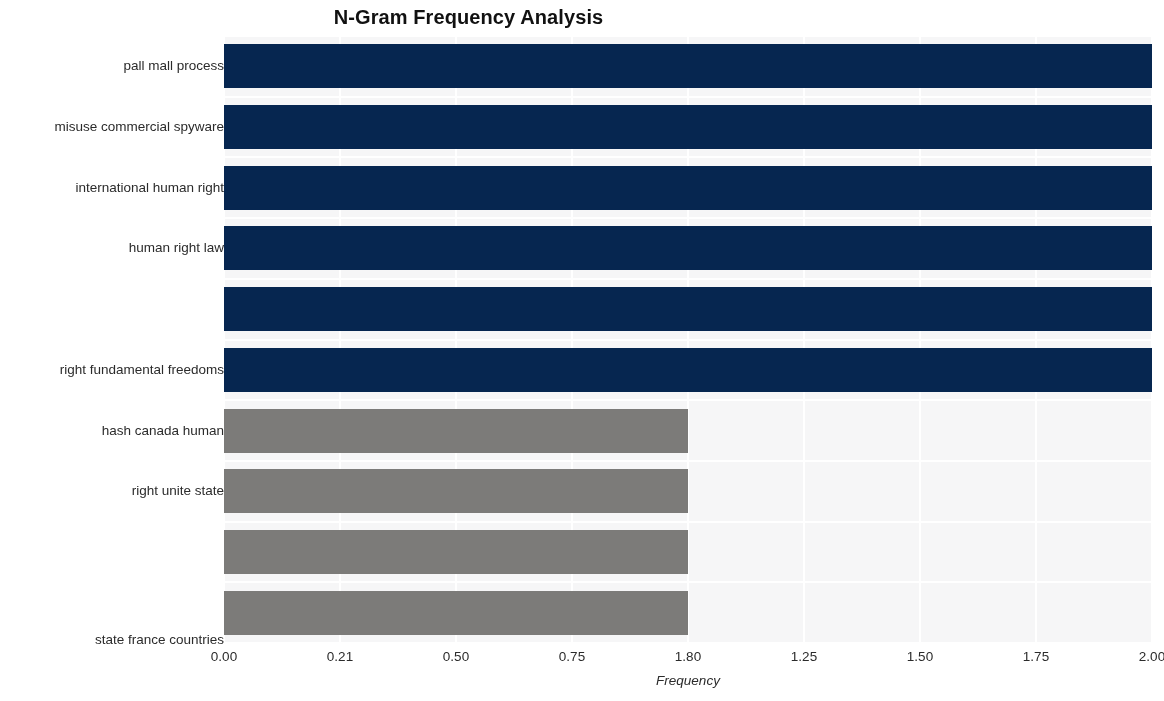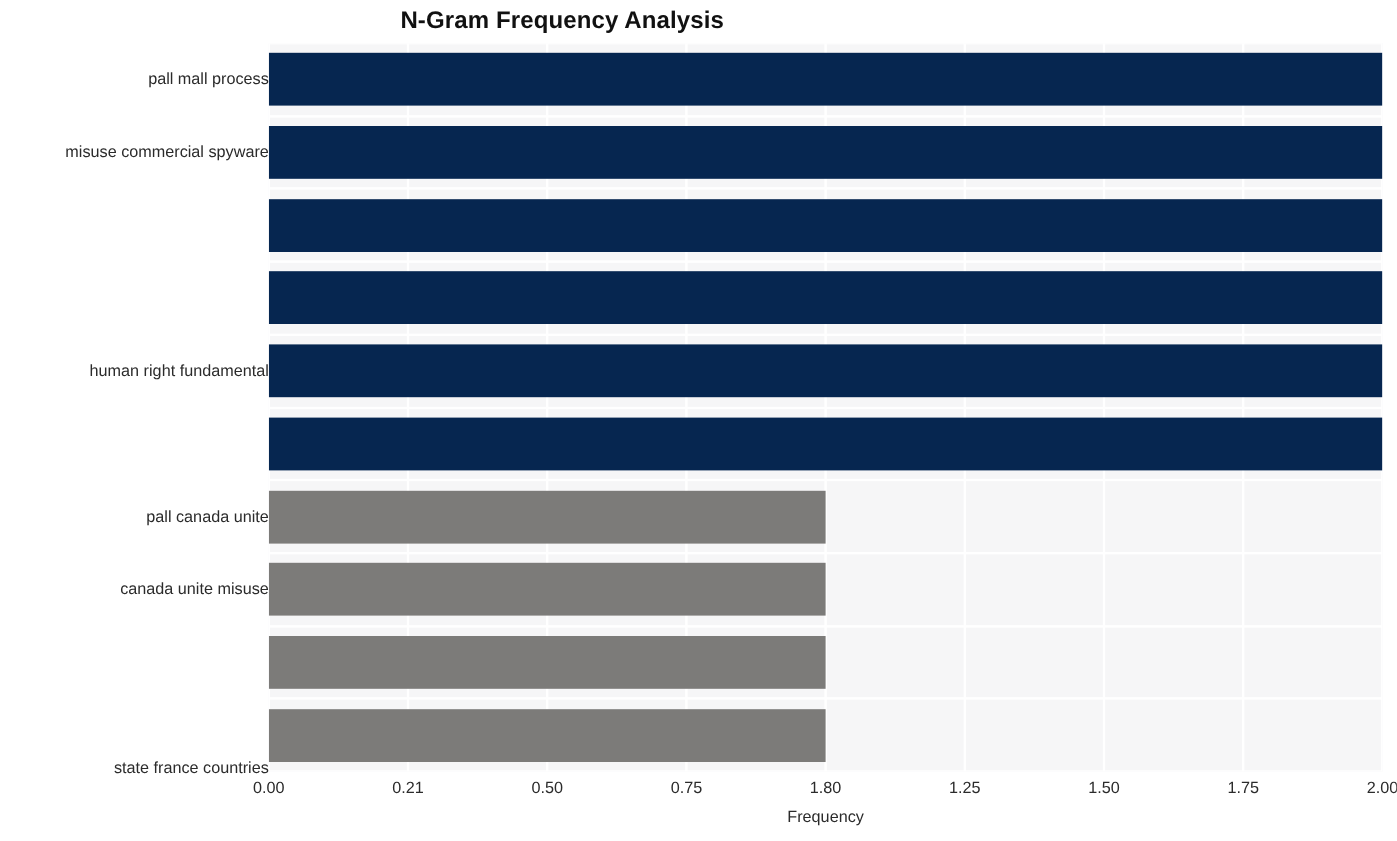--- a/index.html
+++ b/index.html
@@ -110,20 +110,21 @@
   
   #xaxis-label {
     position: absolute;
     left: 224px;
     top: 673px;
     width: 928px;
     text-align: center;
     font-size: 13.5px;
     color: #2b2b2b;
     white-space: nowrap;
+    font-style: italic;
   }
 </style>
 </head>
 <body>
 
 <div id="figure">
 
   <div id="chart-title">N-Gram Frequency Analysis</div>
 
   <div id="plot-area">
@@ -159,23 +160,25 @@
         <div class="bar" title="hash canada unite: 1" style="top: 373px; width: 464px; background: rgb(124, 123, 121);"></div>
         <div class="bar" title="canada unite state: 1" style="top: 433px; width: 464px; background: rgb(124, 123, 121);"></div>
         <div class="bar" title="unite state france: 1" style="top: 494px; width: 464px; background: rgb(124, 123, 121);"></div>
         <div class="bar" title="state france countries: 1" style="top: 555px; width: 464px; background: rgb(124, 123, 121);"></div>
       </div>
   </div>
 
   <div id="ytick-layer">
       <div class="ytick" style="top: 22px;">pall mall process</div>
       <div class="ytick" style="top: 83px;">misuse commercial spyware</div>
-      <div class="ytick" style="top: 265px;">human right fundamental</div>
-      <div class="ytick" style="top: 387px;">pall canada unite</div>
-      <div class="ytick" style="top: 447px;">canada unite misuse</div>
+      <div class="ytick" style="top: 144px;">international human right</div>
+      <div class="ytick" style="top: 204px;">human right law</div>
+      <div class="ytick" style="top: 326px;">right fundamental freedoms</div>
+      <div class="ytick" style="top: 387px;">hash canada human</div>
+      <div class="ytick" style="top: 447px;">right unite state</div>
       <div class="ytick" style="top: 552px; margin-top: 44px;">state france countries</div>
     </div>
   <div id="xtick-layer">
       <div class="xtick" style="left: 224px;">0.00</div>
       <div class="xtick" style="left: 340px;">0.21</div>
       <div class="xtick" style="left: 456px;">0.50</div>
       <div class="xtick" style="left: 572px;">0.75</div>
       <div class="xtick" style="left: 688px;">1.80</div>
       <div class="xtick" style="left: 804px;">1.25</div>
       <div class="xtick" style="left: 920px;">1.50</div>

